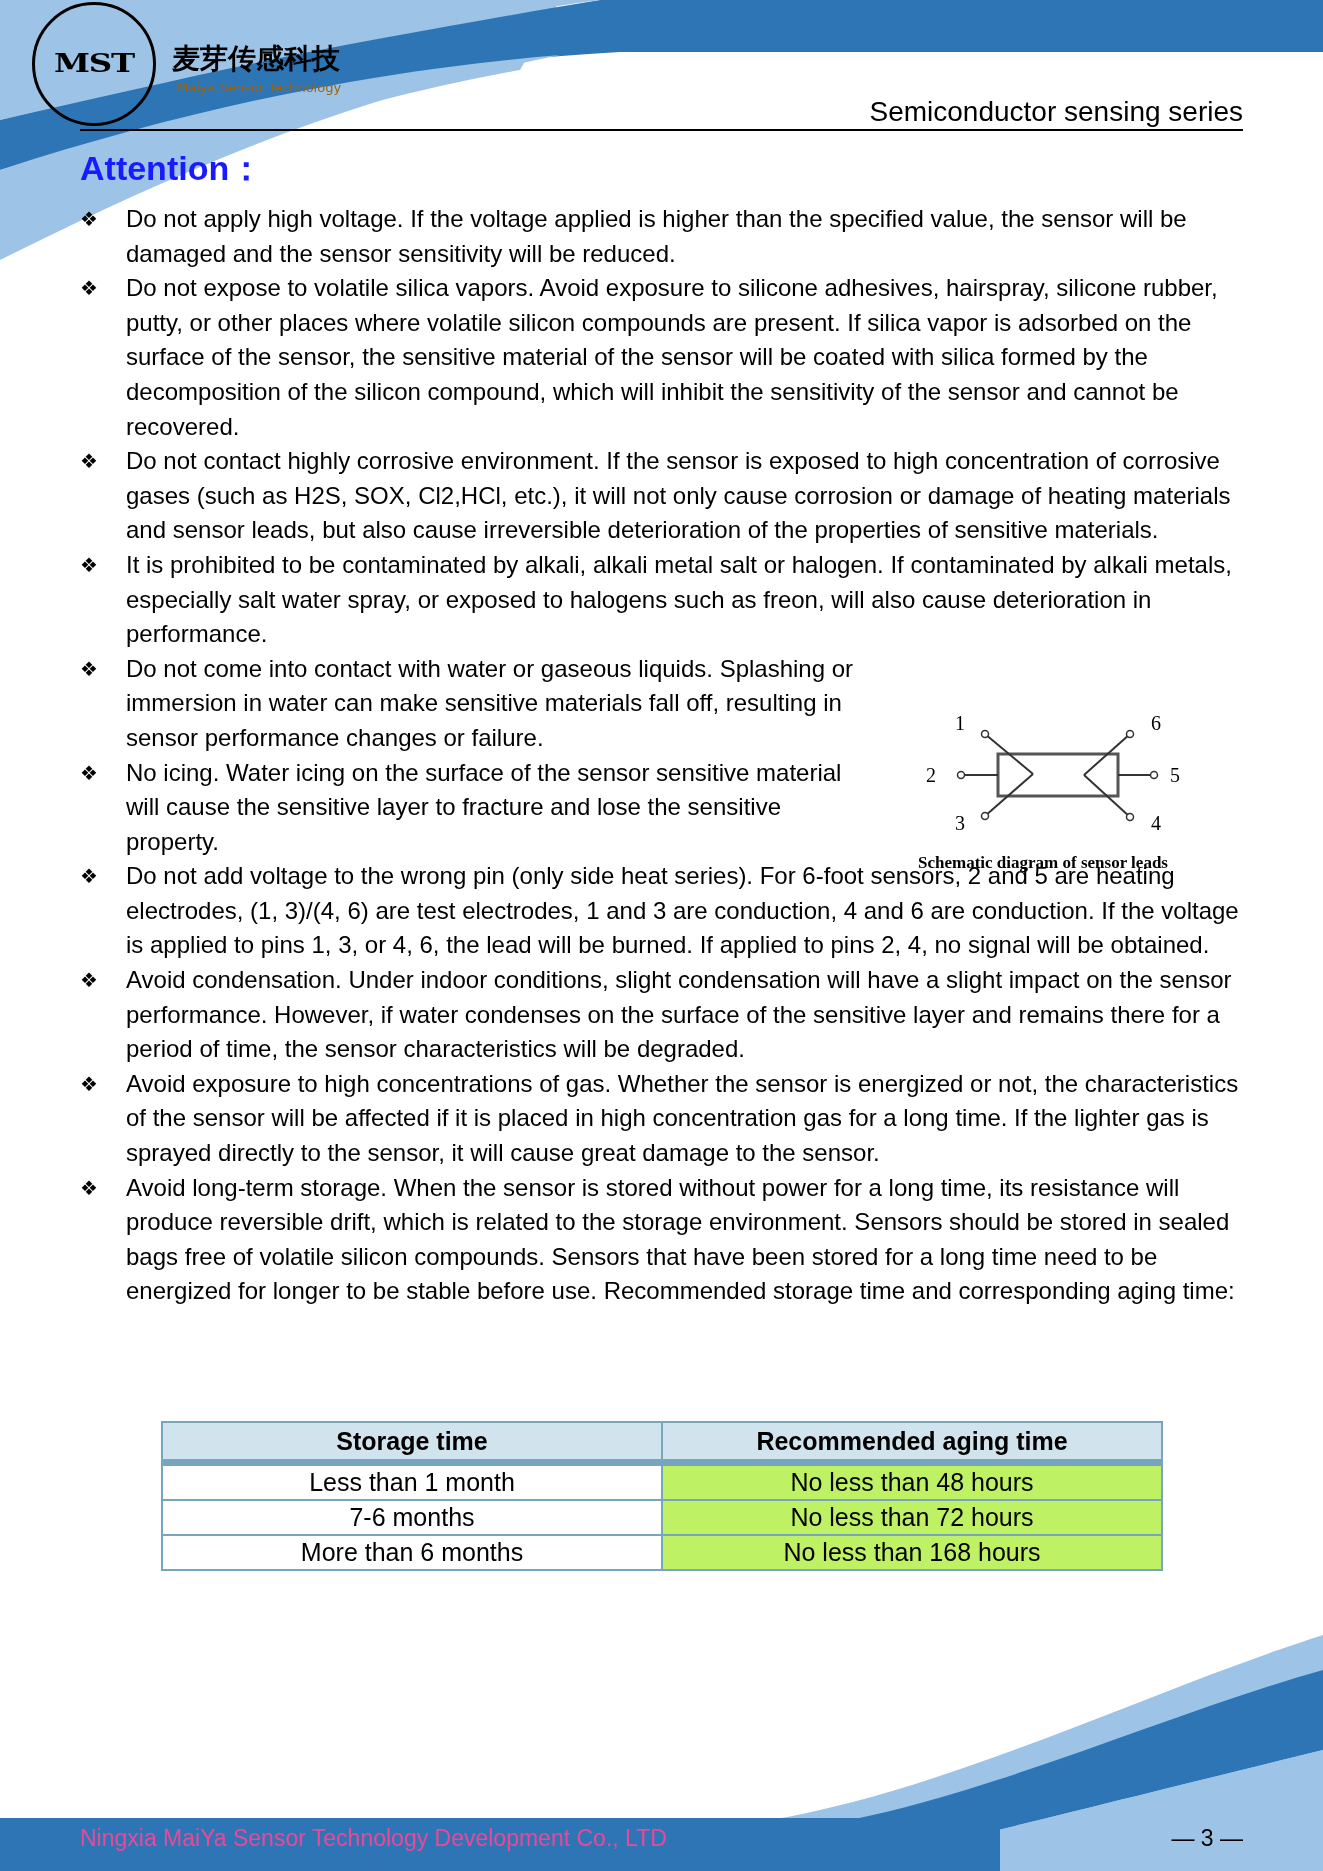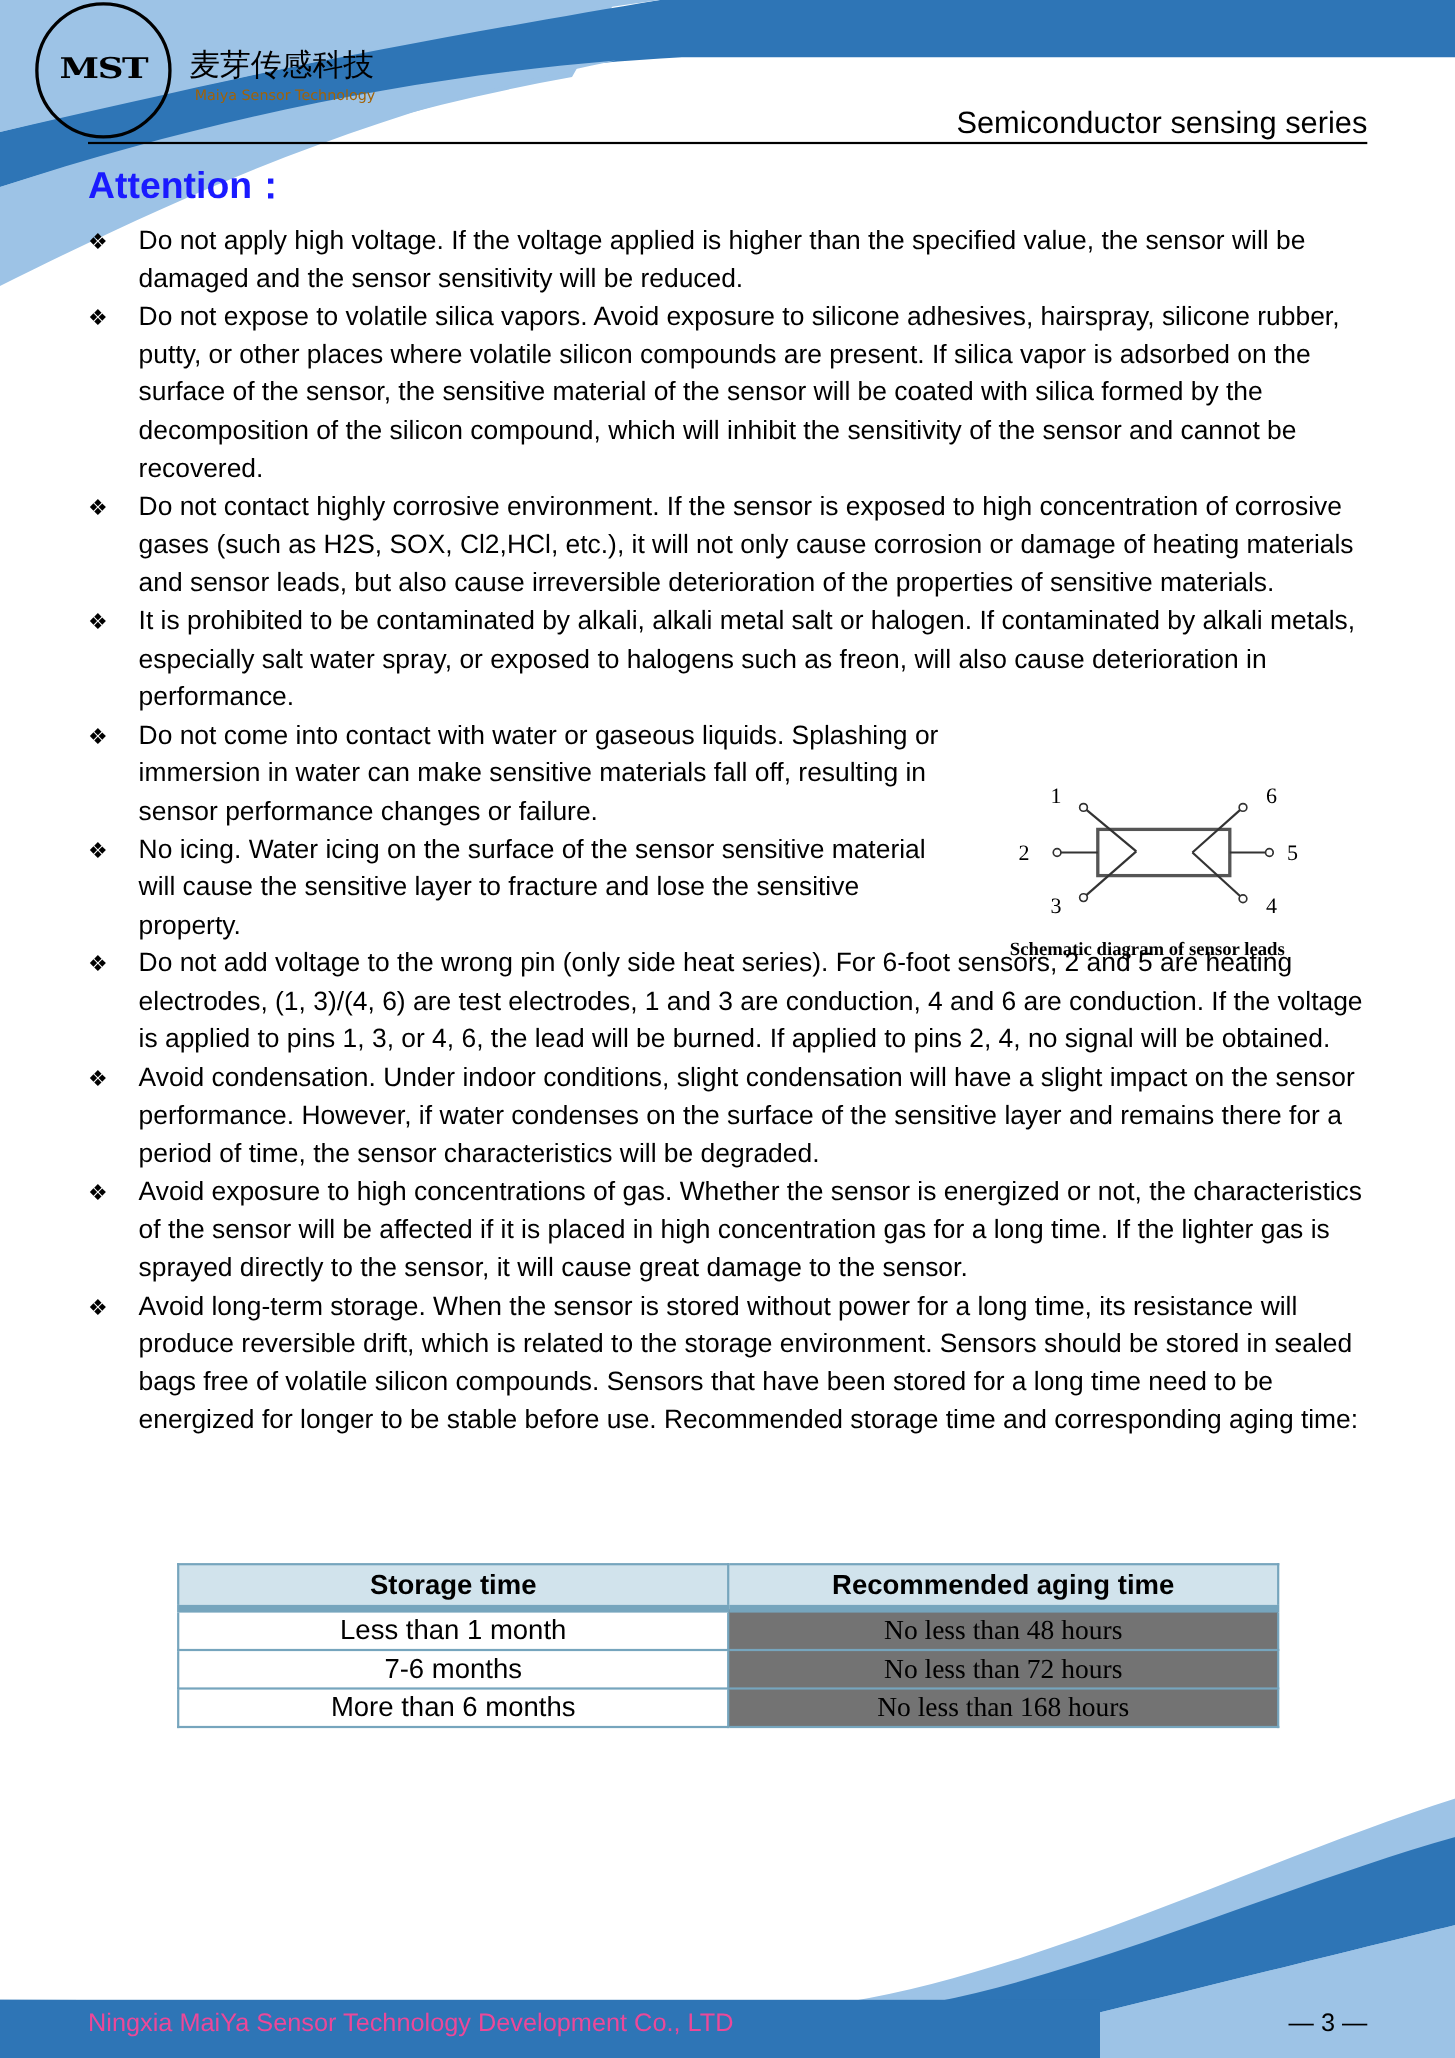--- a/index.html
+++ b/index.html
@@ -7,21 +7,21 @@
            font-family: "Liberation Sans", sans-serif; color: #000; }
 
     .bg-svg { position: absolute; left: 0; top: 0; width: 1323px; height: 1871px; z-index: 0; }
 
     .logo { position: absolute; left: 32px; top: 2px; z-index: 2; }
     .logo-circle { position: absolute; left: 0; top: 0; width: 124px; height: 124px;
                    border: 3px solid #000; border-radius: 50%; box-sizing: border-box; }
     .logo-mark { position: absolute; left: 4px; top: 46px; width: 116px; text-align: center;
                  font-family: "DejaVu Serif", serif; font-weight: bold; font-size: 26px;
                  letter-spacing: -1px; color: #000; transform: scaleX(1.25); }
-    .logo-cn { position: absolute; left: 140px; top: 38px; font-size: 28px; font-weight: normal;
+    .logo-cn { position: absolute; left: 140px; top: 38px; font-size: 28px; font-weight: bold;
                font-family: "DejaVu Sans", sans-serif; white-space: nowrap; color: #000; }
     .logo-en { position: absolute; left: 145px; top: 78px; font-size: 13px;
                font-family: "DejaVu Sans", sans-serif; white-space: nowrap; color: #a16207; }
 
     .series { position: absolute; right: 80px; top: 96px; font-size: 28px; z-index: 2; }
     .header-rule { position: absolute; left: 80px; right: 80px; top: 129px; height: 2px;
                    background: #000; z-index: 2; }
 
     .title { position: absolute; left: 80px; top: 146px; font-size: 34px; font-weight: bold;
              color: #1a1aff; z-index: 2; }
@@ -37,21 +37,21 @@
     .diagram-caption { position: absolute; left: 0; top: 153px; width: 300px; text-align: center;
                        font-family: "Liberation Serif", serif; font-size: 17px; font-weight: bold; }
 
     .aging-table { position: absolute; left: 161px; top: 1421px; width: 1002px;
                    border-collapse: collapse; z-index: 2; font-size: 25px; border-radius: 31px; }
     .aging-table th, .aging-table td { border: 2px solid #76a5bd; text-align: center;
                                        height: 33px; padding: 0; width: 50%; }
     .aging-table th { background: #d1e3ec; font-weight: bold; height: 36px;
                       border-bottom: 7px solid #76a5bd; }
     .aging-table td.c1 { background: #ffffff; }
-    .aging-table td.c2 { background: #737373; font-family: Liberation Serif, serif; }
+    .aging-table td.c2 { background: #bef264; }
 
     .footer-text { position: absolute; left: 80px; top: 1825px; color: #ec4899; font-size: 23px; z-index: 2; }
     .page-num { position: absolute; right: 80px; top: 1825px; color: #000; font-size: 23px; z-index: 2; }
   </style>
 </head>
 <body>
 
 <svg class="bg-svg" viewBox="0 0 1323 1871">
 
   <path d="M0,0 L520,0 C350,60 180,140 0,250 Z" fill="#9dc3e6"></path>

